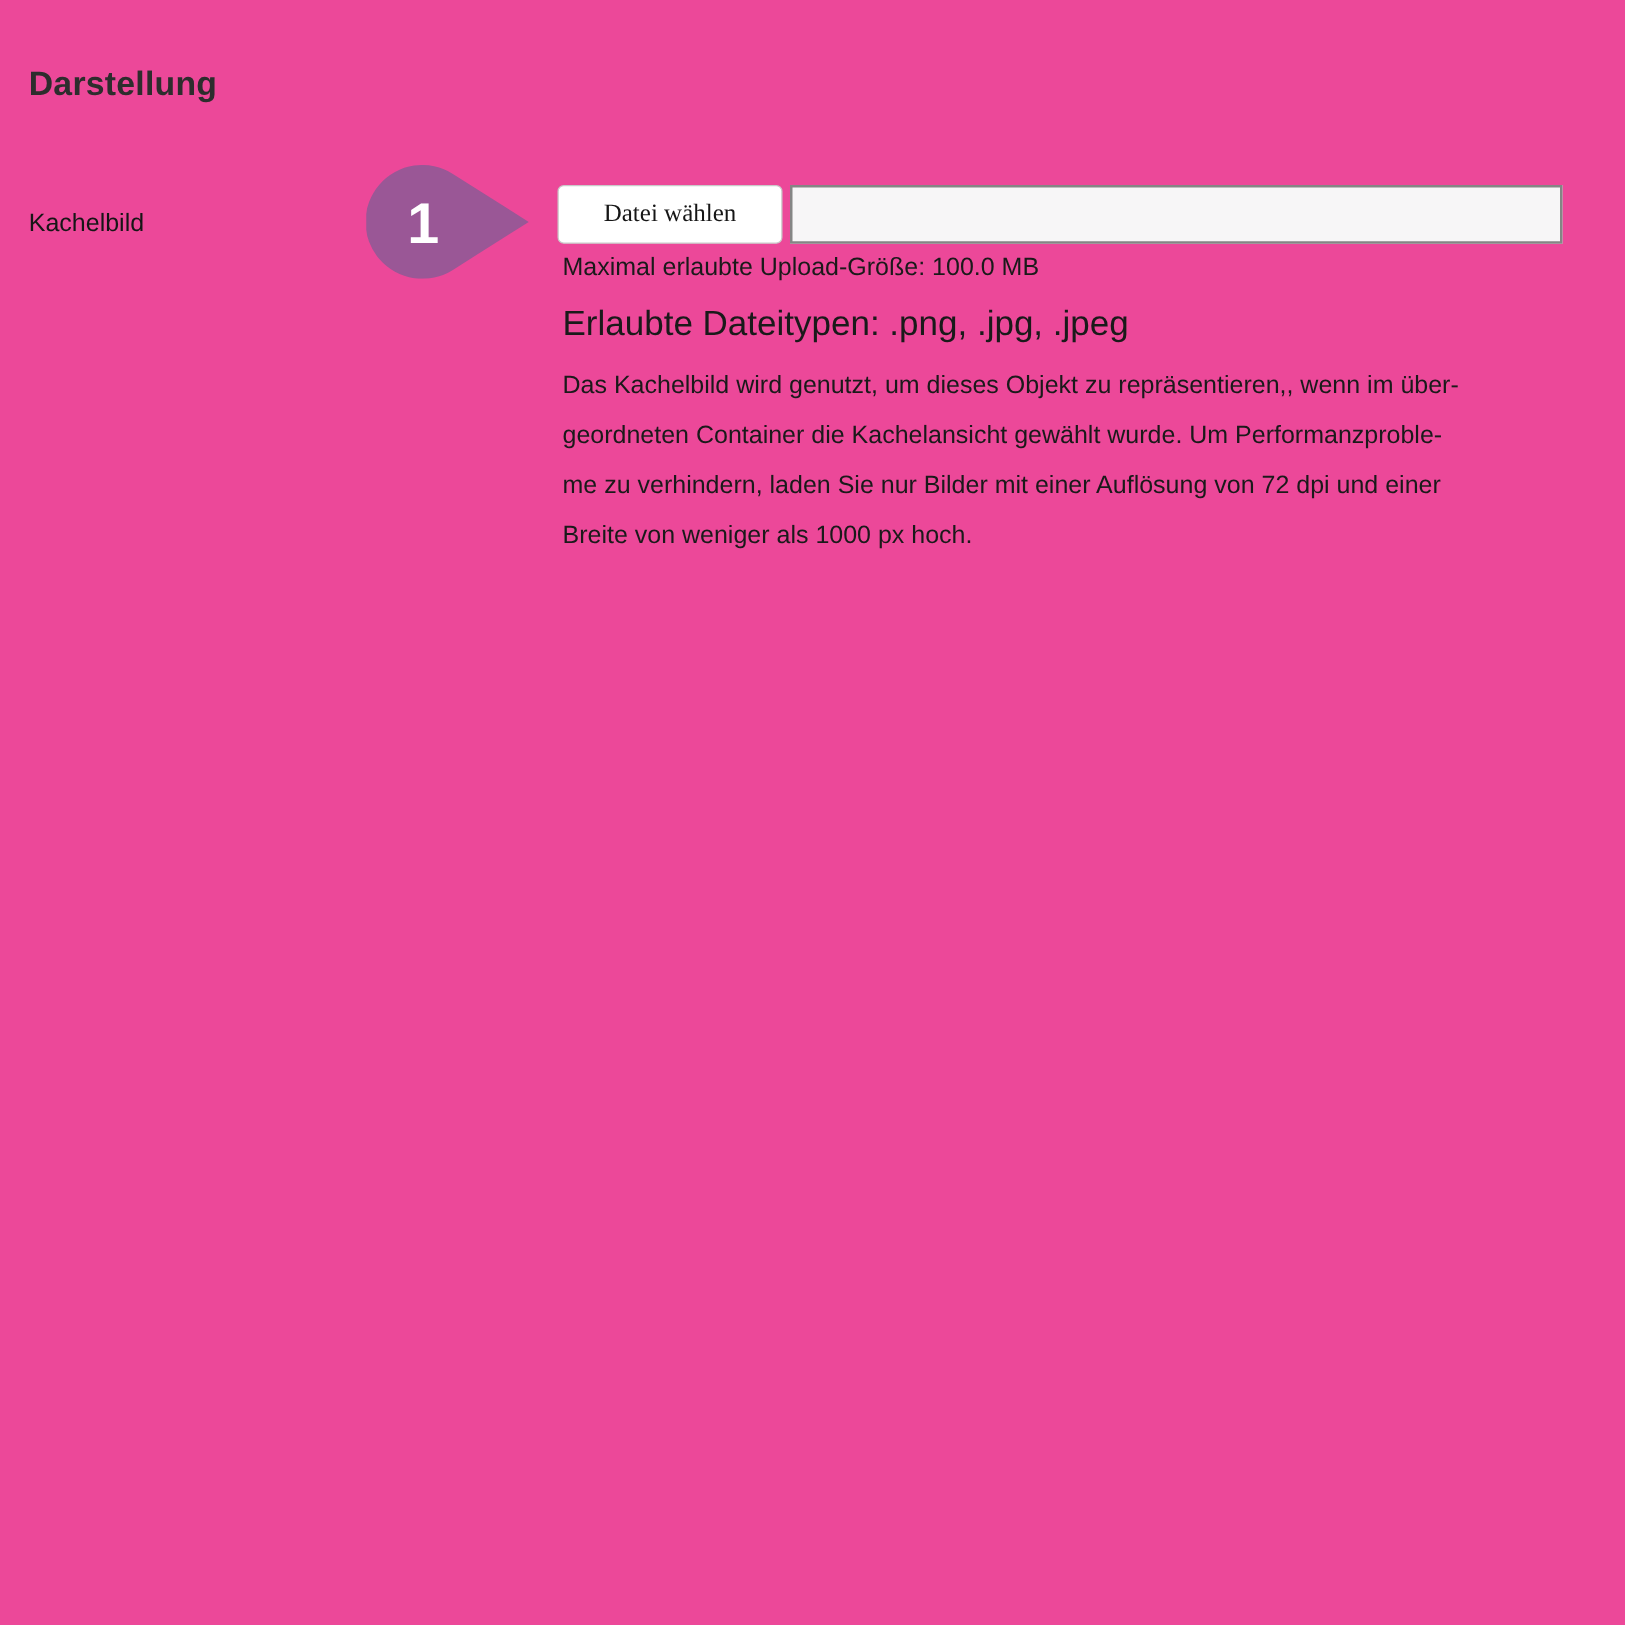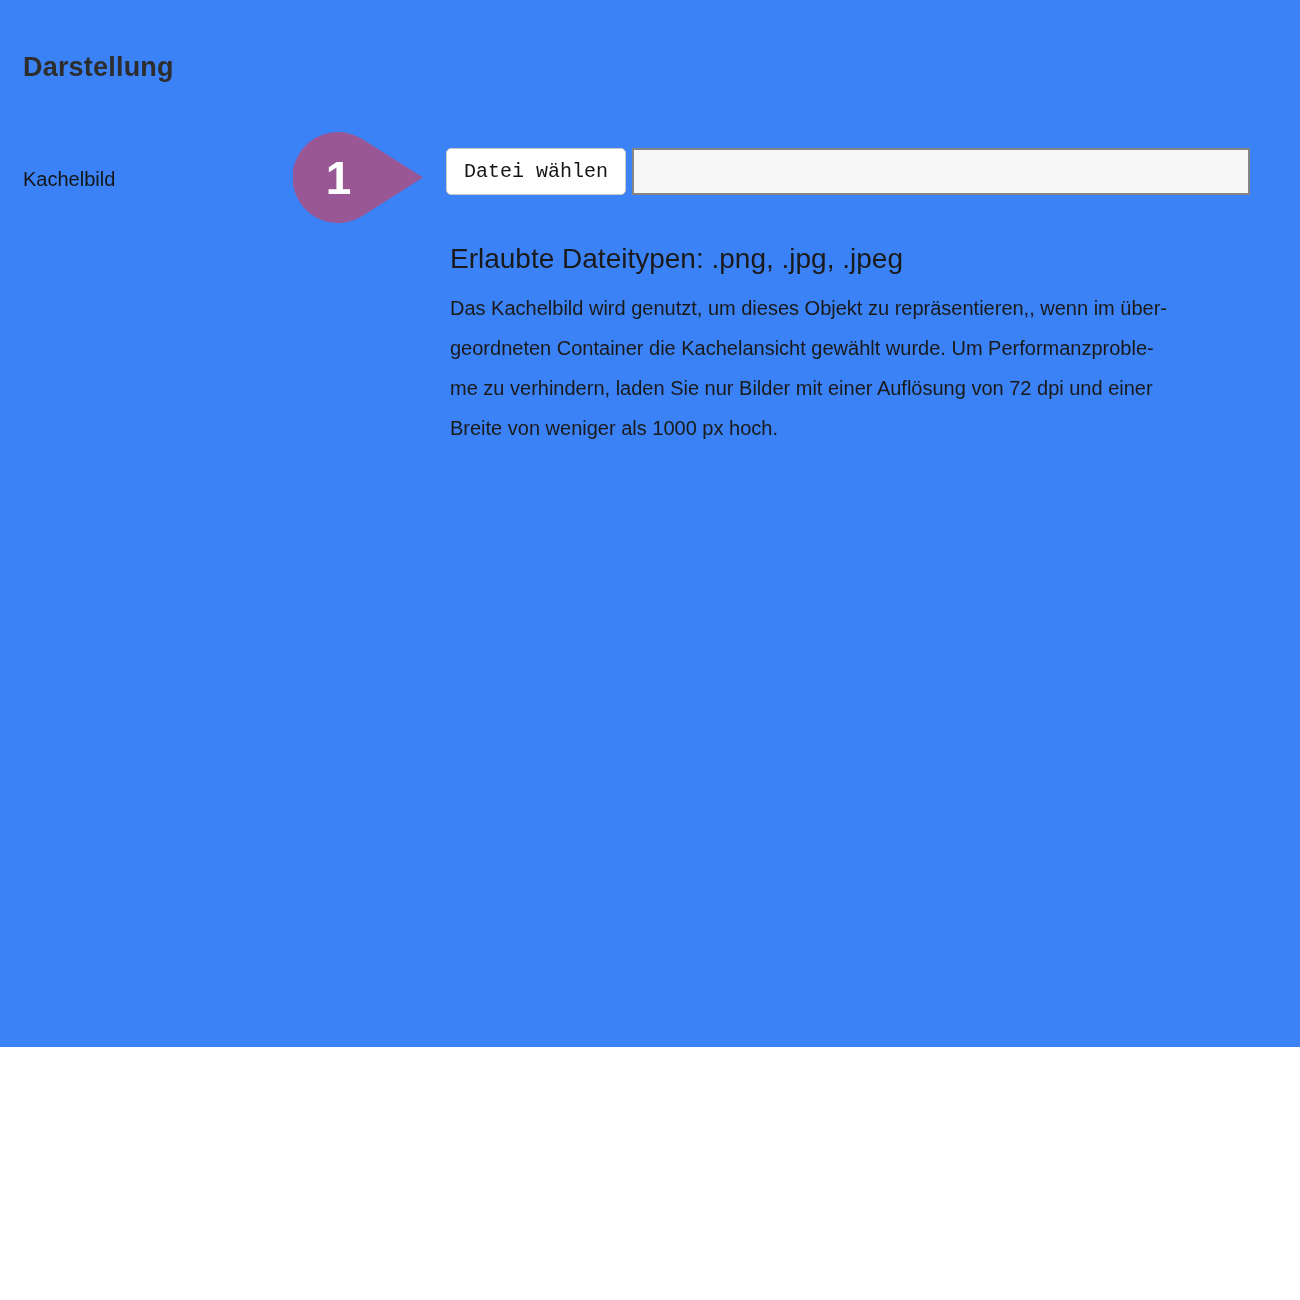--- a/index.html
+++ b/index.html
@@ -4,22 +4,22 @@
 <style>
   * { margin: 0; padding: 0; box-sizing: border-box; }
   html, body { background: #ffffff; }
   body {
     font-family: "Liberation Sans", sans-serif;
     color: #161616;
   }
   .canvas {
     position: relative;
     width: 1300px;
-    height: 1047px;
-    background: #3b82f6;
+    height: 1300px;
+    background: #ec4899;
     overflow: hidden;
   }
   .page-title {
     position: absolute;
     left: 23px;
     top: 52px;
     font-size: 27px;
     font-weight: 700;
     color: #2d2d2d;
     letter-spacing: 0.2px;
@@ -67,21 +67,21 @@
     top: 148px;
     display: flex;
     align-items: stretch;
   }
   .choose-file-button {
     width: 180px;
     height: 47px;
     background: #ffffff;
     border: 1px solid #c9c9c9;
     border-radius: 5px;
-    font-family: Liberation Mono, monospace;
+    font-family: Liberation Serif, serif;
     font-size: 20px;
     color: #161616;
     text-align: center;
     cursor: pointer;
   }
   .file-value-box {
     margin-left: 6px;
     width: 618px;
     height: 47px;
     background: #f7f6f7;
@@ -132,20 +132,21 @@
       <path d="M 69.3 7.1 L 130 45.5 L 69.3 83.9 A 45.5 45.5 0 1 1 69.3 7.1 Z" stroke-linejoin="round" fill="#9a5796"></path>
     </svg>
     <span class="marker-number">1</span>
   </div>
 
   <div class="file-input-row">
     <button class="choose-file-button">Datei wählen</button>
     <div class="file-value-box"></div>
   </div>
 
+  <div class="hint-line-1">Maximal erlaubte Upload-Größe: 100.0 MB</div>
 
   <div class="hint-line-2">Erlaubte Dateitypen: .png, .jpg, .jpeg</div>
 
   <p class="description-text">Das Kachelbild wird genutzt, um dieses Objekt zu repräsentieren,, wenn im über-
 geordneten Container die Kachelansicht gewählt wurde. Um Performanzproble-
 me zu verhindern, laden Sie nur Bilder mit einer Auflösung von 72 dpi und einer
 Breite von weniger als 1000 px hoch.</p>
 
 </div>
 

